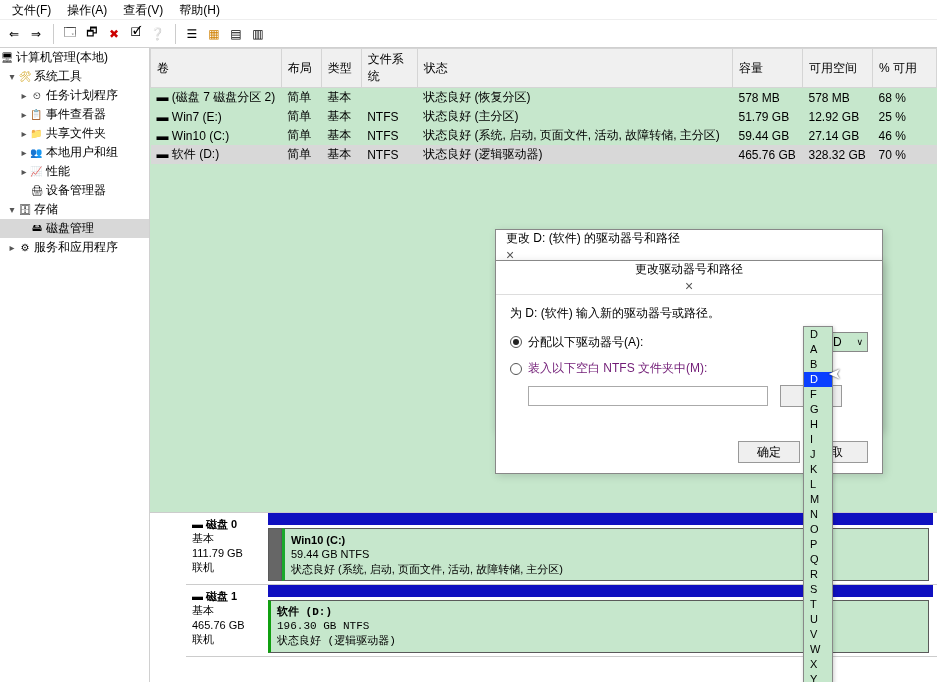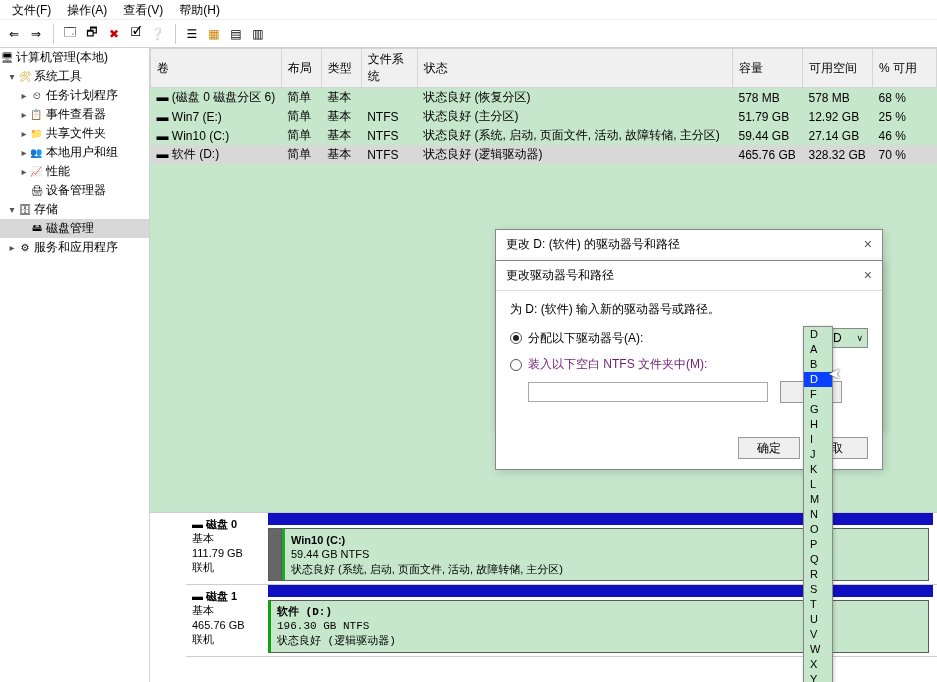--- a/index.html
+++ b/index.html
@@ -141,24 +141,25 @@
       border-left: 3px solid #1aa82a;
     }
     
     .dialog {
       position: absolute;
       background: #fff;
       border: 1px solid #888;
       box-shadow: 2px 2px 8px rgba(0,0,0,0.15);
     }
     .dialog-title {
-      padding: 6px 10px;
+      padding: 0 10px;
       font-size: 12px;
       display: flex;
       justify-content: space-between;
+      flex-direction: column;
     }
     .dialog-close { cursor: default; color: #555; font-size: 14px; }
     .dialog-body {
       padding: 10px 14px;
       background: #fff;
     }
     .radio-line {
       display: flex;
       align-items: center;
       gap: 6px;
@@ -313,21 +314,21 @@
             <th style="width:40px;">类型</th>
             <th style="width:56px;">文件系统</th>
             <th>状态</th>
             <th style="width:70px;">容量</th>
             <th style="width:70px;">可用空间</th>
             <th style="width:64px;">% 可用</th>
           </tr>
         </thead>
         <tbody id="vol-rows">
             <tr>
-              <td>▬ (磁盘 0 磁盘分区 6)</td>
+              <td>▬ (磁盘 7 磁盘分区 2)</td>
               <td>简单</td>
               <td>基本</td>
               <td></td>
               <td>状态良好 (恢复分区)</td>
               <td>578 MB</td>
               <td>578 MB</td>
               <td>68 %</td>
             </tr>
             <tr>
               <td>▬ Win7 (E:)</td>

